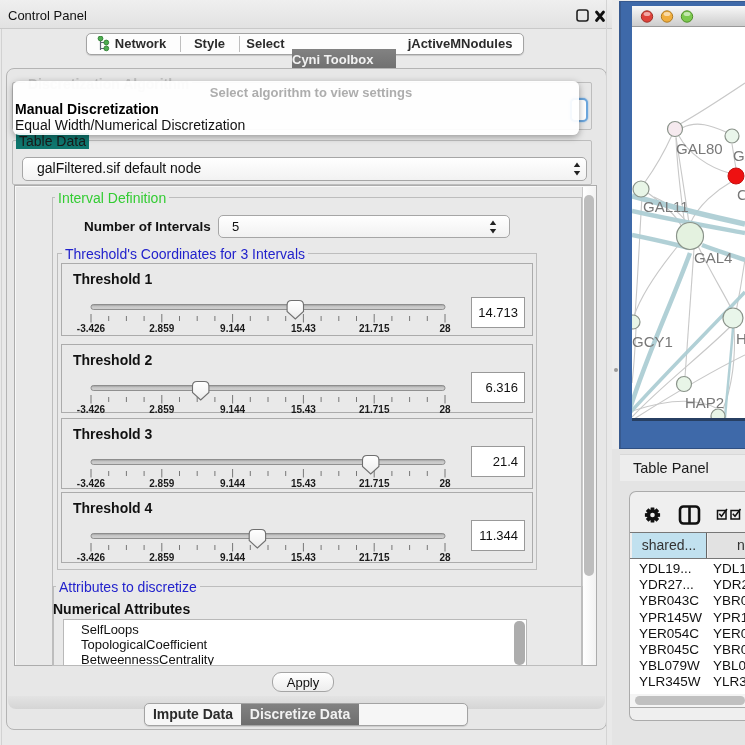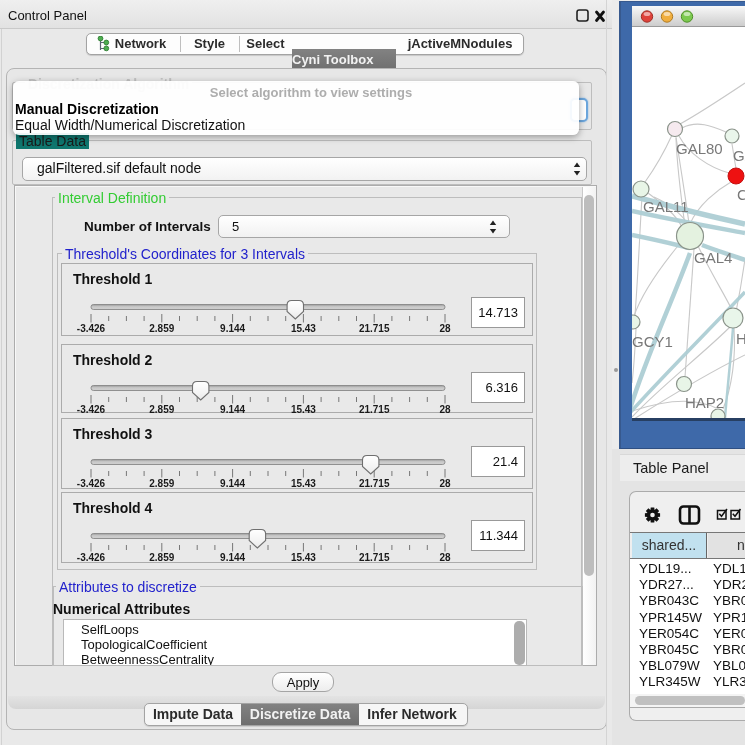--- a/index.html
+++ b/index.html
@@ -279,21 +279,20 @@
 </div>
 <div class="abs" style="left:514px;top:621px;width:11px;height:44px;background:#ADADAD;border-radius:5px;"></div>
 
 <div class="abs" style="left:8px;top:696px;width:597px;height:13px;background:linear-gradient(#E3E3E3,#D5D5D5);border-radius:0 0 8px 8px;"></div>
 
 <div class="abs" style="left:272px;top:672px;width:62px;height:20px;background:linear-gradient(#FFFFFF,#EDEDED);border:1px solid #A5A5A5;border-radius:9px;text-align:center;line-height:19px;font-size:13px;color:#111;">Apply</div>
 
 <div class="abs" style="left:144px;top:703px;width:324px;height:23px;background:#F6F6F6;border:1px solid #A3A3A3;border-radius:5px;box-shadow:0 1px 1px rgba(0,0,0,0.12);font-size:14px;font-weight:bold;color:#2B2B2B;">
   <div class="abs" style="left:0;top:0;width:96px;height:21px;text-align:center;line-height:21px;">Impute Data</div>
   <div class="abs" style="left:96px;top:0;width:118px;height:21px;text-align:center;line-height:21px;background:linear-gradient(#828282,#6E6E6E);color:#F2F2F2;">Discretize Data</div>
-  <div class="abs" style="left:214px;top:0;width:106px;height:21px;text-align:center;line-height:21px;">Infer Network</div>
 </div>
 
 <div class="abs" style="left:13px;top:81px;width:566px;height:54px;background:rgba(255,255,255,0.93);border-radius:6px;box-shadow:0 2px 7px rgba(0,0,0,0.35);"></div>
 <div class="abs" style="left:13px;top:85px;width:596px;text-align:center;font-size:13px;font-weight:bold;color:#ADADAD;">Select algorithm to view settings</div>
 <div class="abs" style="left:15px;top:101px;font-size:14px;font-weight:bold;color:#000;">Manual Discretization</div>
 <div class="abs" style="left:15px;top:117px;font-size:14px;color:#111;">Equal Width/Numerical Discretization</div>
 
 <div class="abs" style="left:612px;top:0;width:133px;height:745px;background:#ECECEC;"></div>
 
 <div class="abs" style="left:619px;top:1px;width:126px;height:448px;background:#3E69A9;border-left:2px solid #37598E;border-top:1px solid #37598E;border-bottom:1px solid #2E4F83;"></div>

